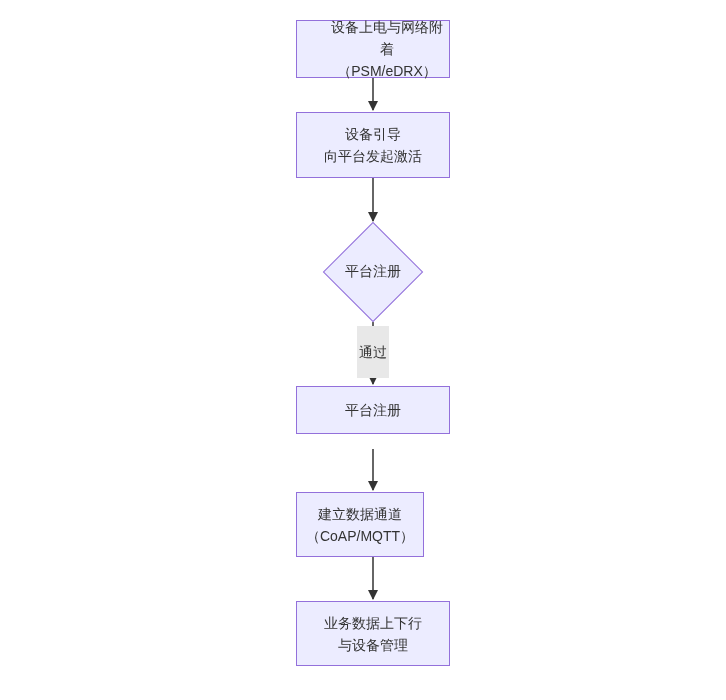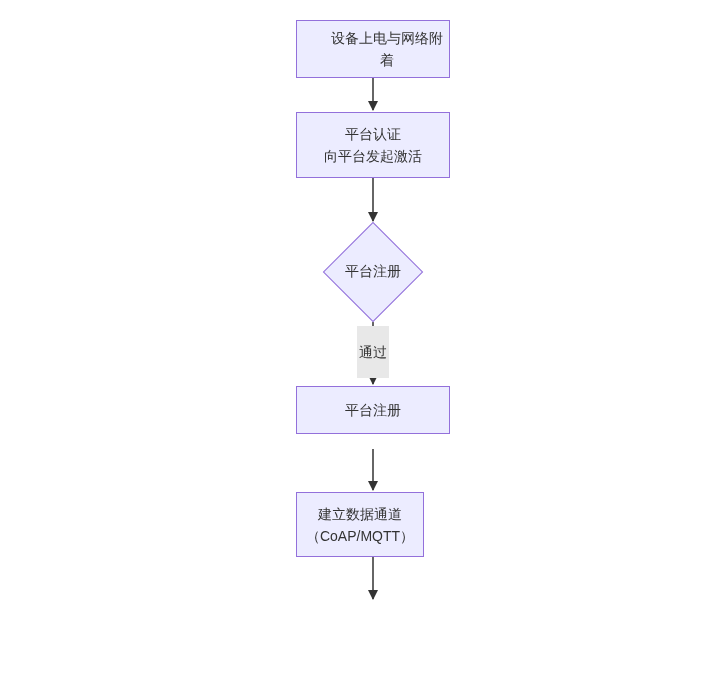--- a/index.html
+++ b/index.html
@@ -90,37 +90,42 @@
     </defs>
     <line class="edge-line" x1="373" y1="78" x2="373" y2="110" marker-end="url(#arrowhead)"></line>
     <line class="edge-line" x1="373" y1="178" x2="373" y2="221" marker-end="url(#arrowhead)"></line>
     <line class="edge-line" x1="373" y1="322" x2="373" y2="384" marker-end="url(#arrowhead)"></line>
     <line class="edge-line" x1="373" y1="449" x2="373" y2="490" marker-end="url(#arrowhead)"></line>
     <line class="edge-line" x1="373" y1="557" x2="373" y2="599" marker-end="url(#arrowhead)"></line>
   </svg>
 
   <div class="node" style="left:296px; top:20px; width:154px; height:58px;padding-left:28px;">
     <span>设备上电与网络附着</span>
+    <span>（PSM/eDRX）</span>
   </div>
 
   <div class="node" style="left:296px; top:112px; width:154px; height:66px;">
-    <span>平台认证</span>
+    <span>设备引导</span>
     <span>向平台发起激活</span>
   </div>
 
   <div class="diamond-wrap" style="left:322px; top:222px; width:102px; height:100px;">
     <div class="diamond-shape"></div>
     <span class="diamond-label">平台注册</span>
   </div>
 
   <div class="edge-label" style="left:373px; top:352px;">通过</div>
 
   <div class="node" style="left:296px; top:386px; width:154px; height:48px;">
     <span>平台注册</span>
   </div>
 
   <div class="node" style="left:296px; top:492px; width:128px; height:65px;">
     <span>建立数据通道</span>
     <span>（CoAP/MQTT）</span>
   </div>
 
+  <div class="node" style="left:296px; top:601px; width:154px; height:65px;">
+    <span>业务数据上下行</span>
+    <span>与设备管理</span>
+  </div>
 
 </div>
 
 </body></html>

